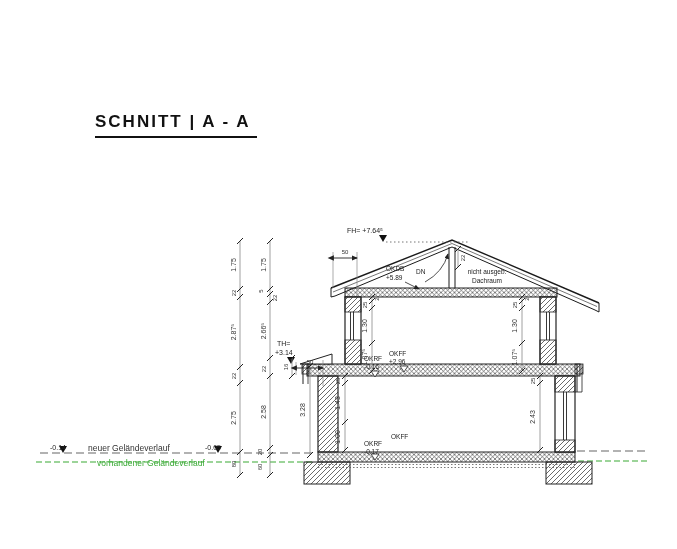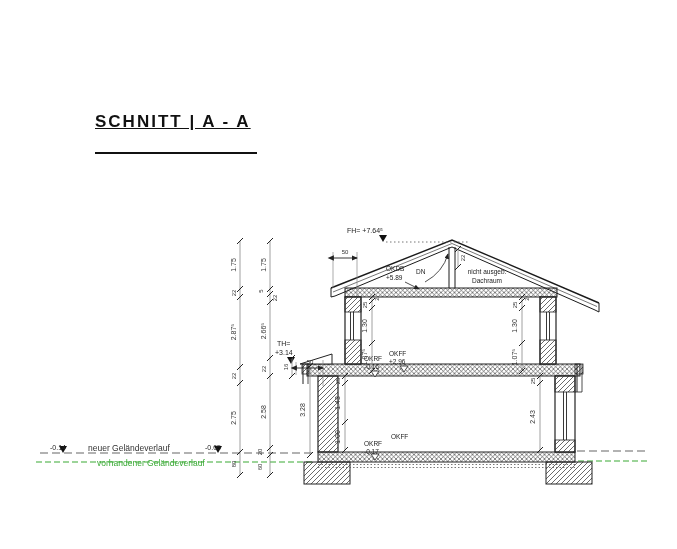--- a/index.html
+++ b/index.html
@@ -1,19 +1,19 @@
 <!DOCTYPE html>
 <html><head>
 <meta charset="utf-8">
 <style>
   html,body{margin:0;padding:0;background:#fff;}
   #stage{position:relative;width:677px;height:549px;background:#ffffff;overflow:hidden;
          font-family:"Liberation Sans", sans-serif;}
   #title{position:absolute;left:95px;top:112px;font-size:17px;font-weight:bold;
-         letter-spacing:2px;color:#111;border-bottom:2px solid #111;padding:0 6px 20px 0;text-decoration:underline;}
+         letter-spacing:2px;color:#111;border-bottom:2px solid #111;padding:0 6px 4px 0;}
   svg{position:absolute;left:0;top:0;}
   svg text{font-family:"Liberation Sans", sans-serif;fill:#333;}
   .dim{font-size:7px;}
   .dimS{font-size:6px;}
   .lbl{font-size:6.5px;fill:#222;}
   .lvl{font-size:7px;fill:#222;}
 </style>
 </head>
 <body>
 

